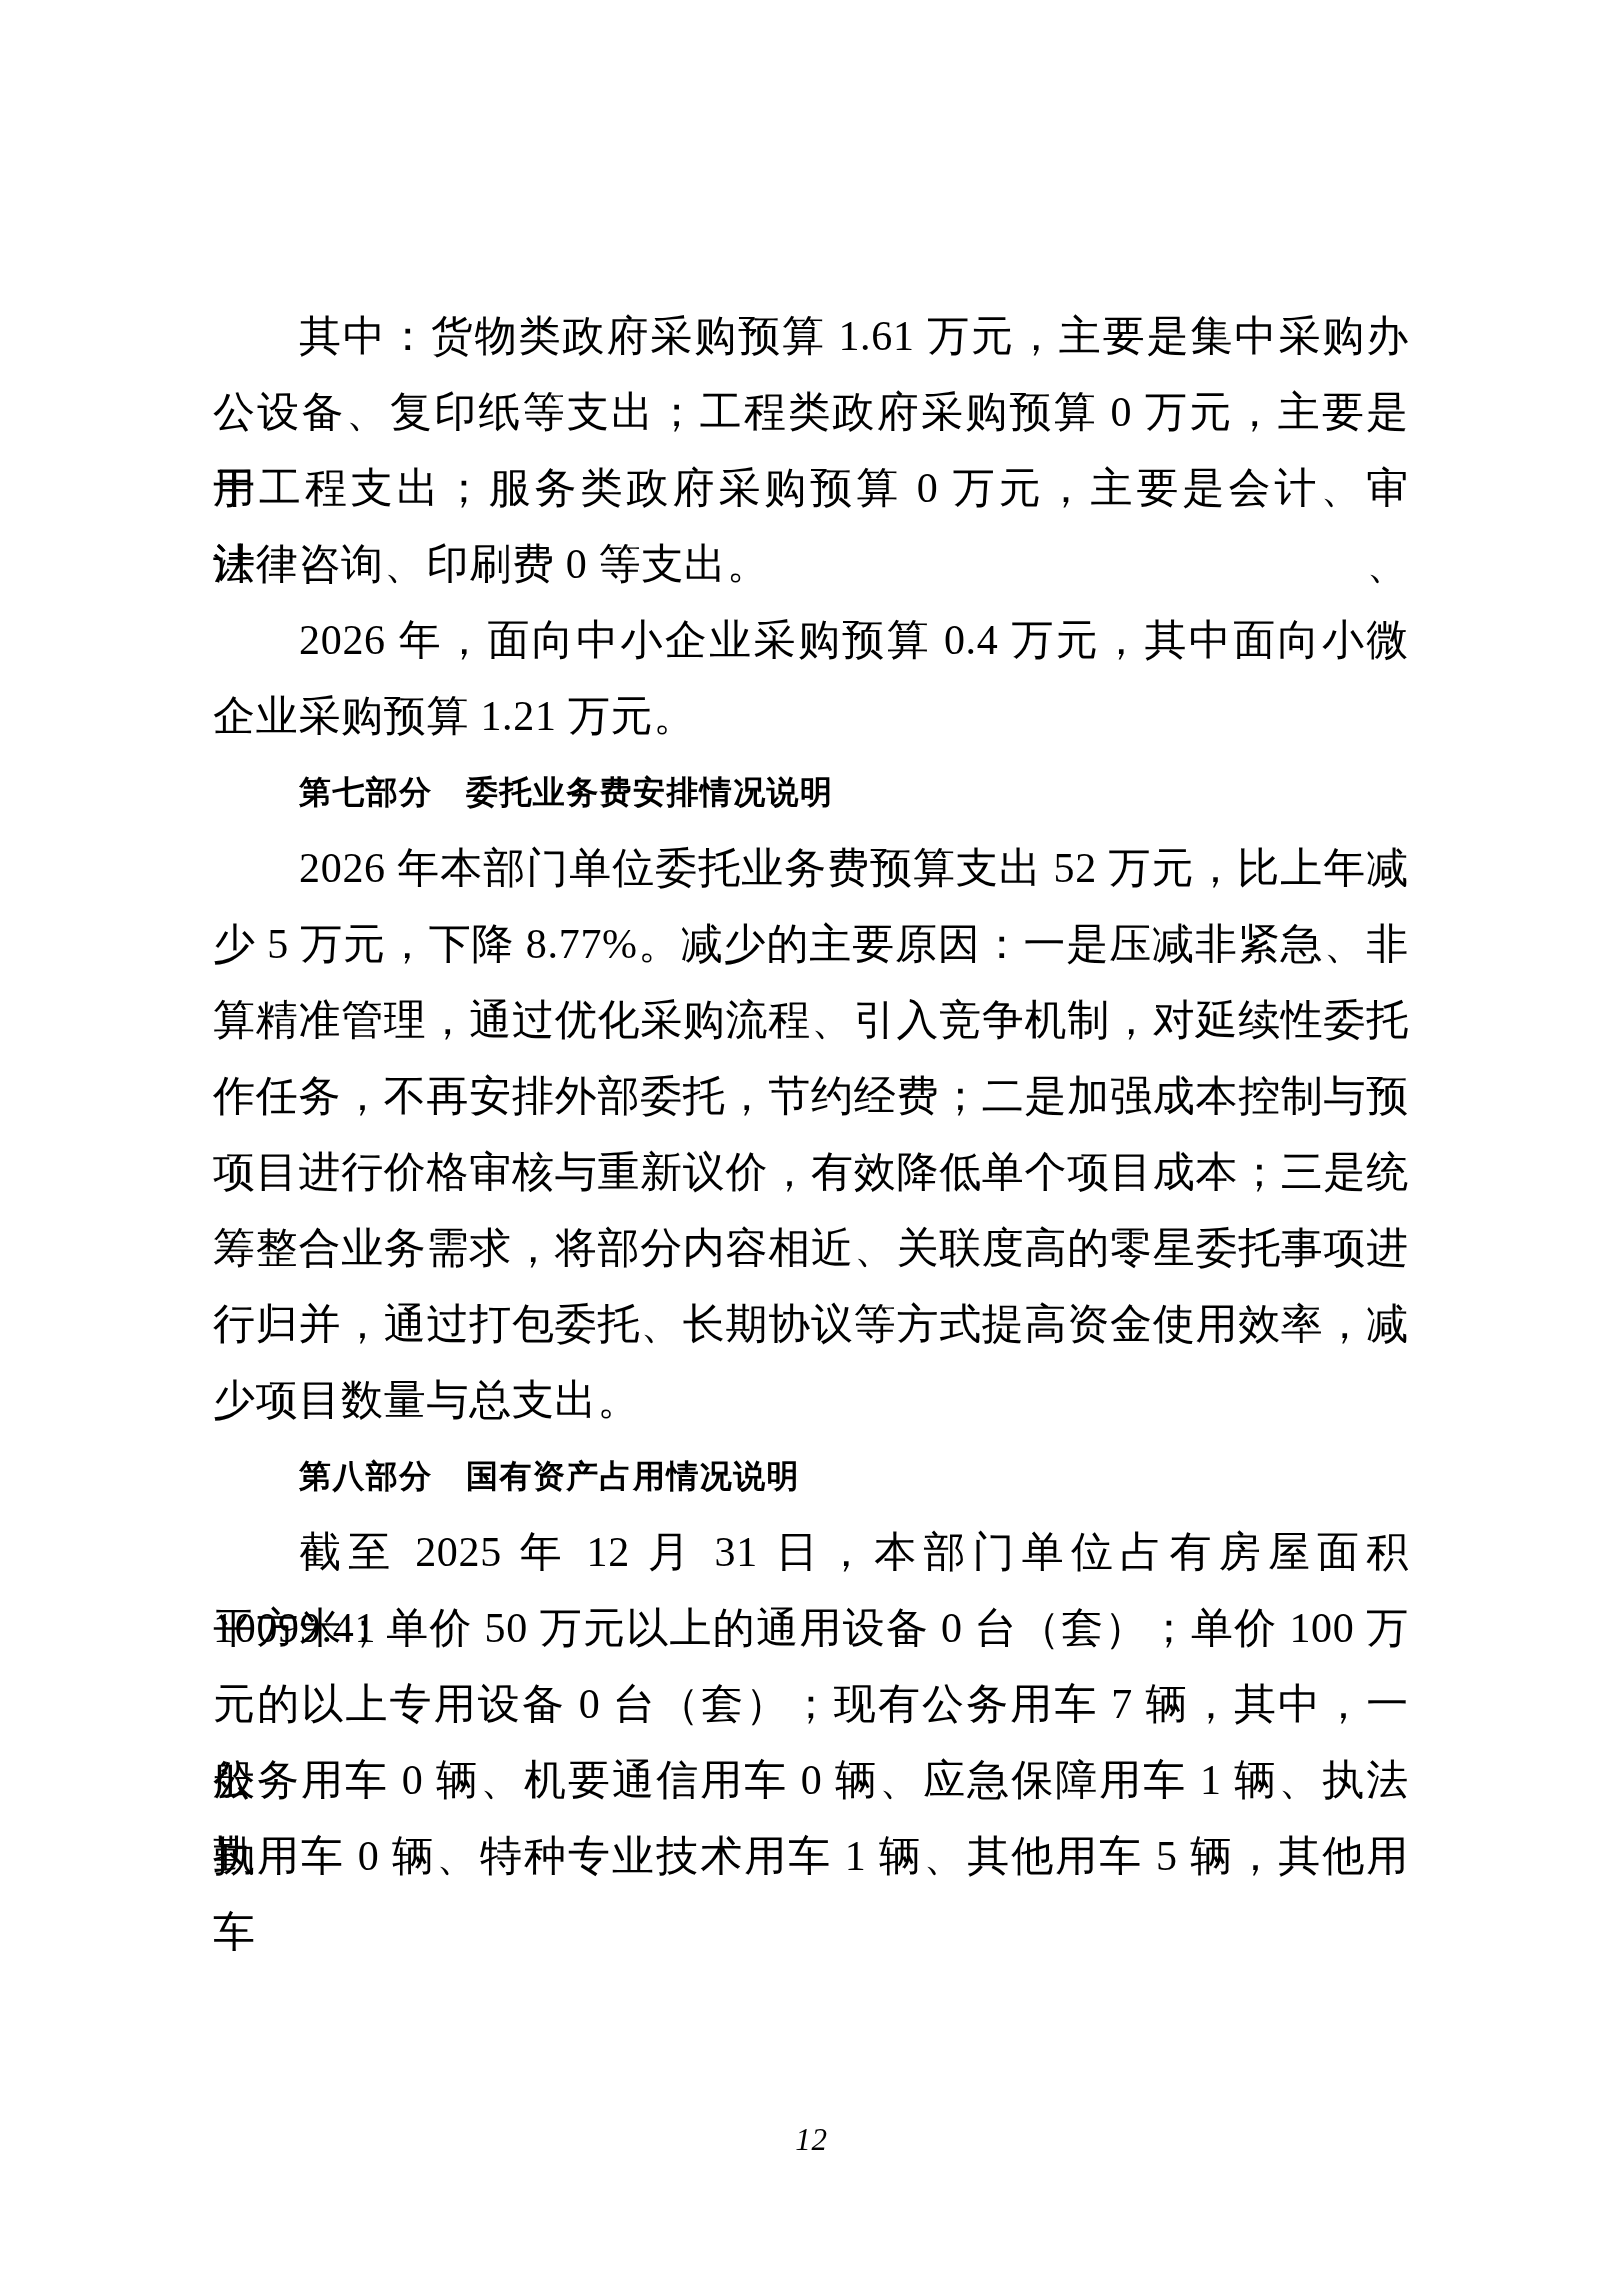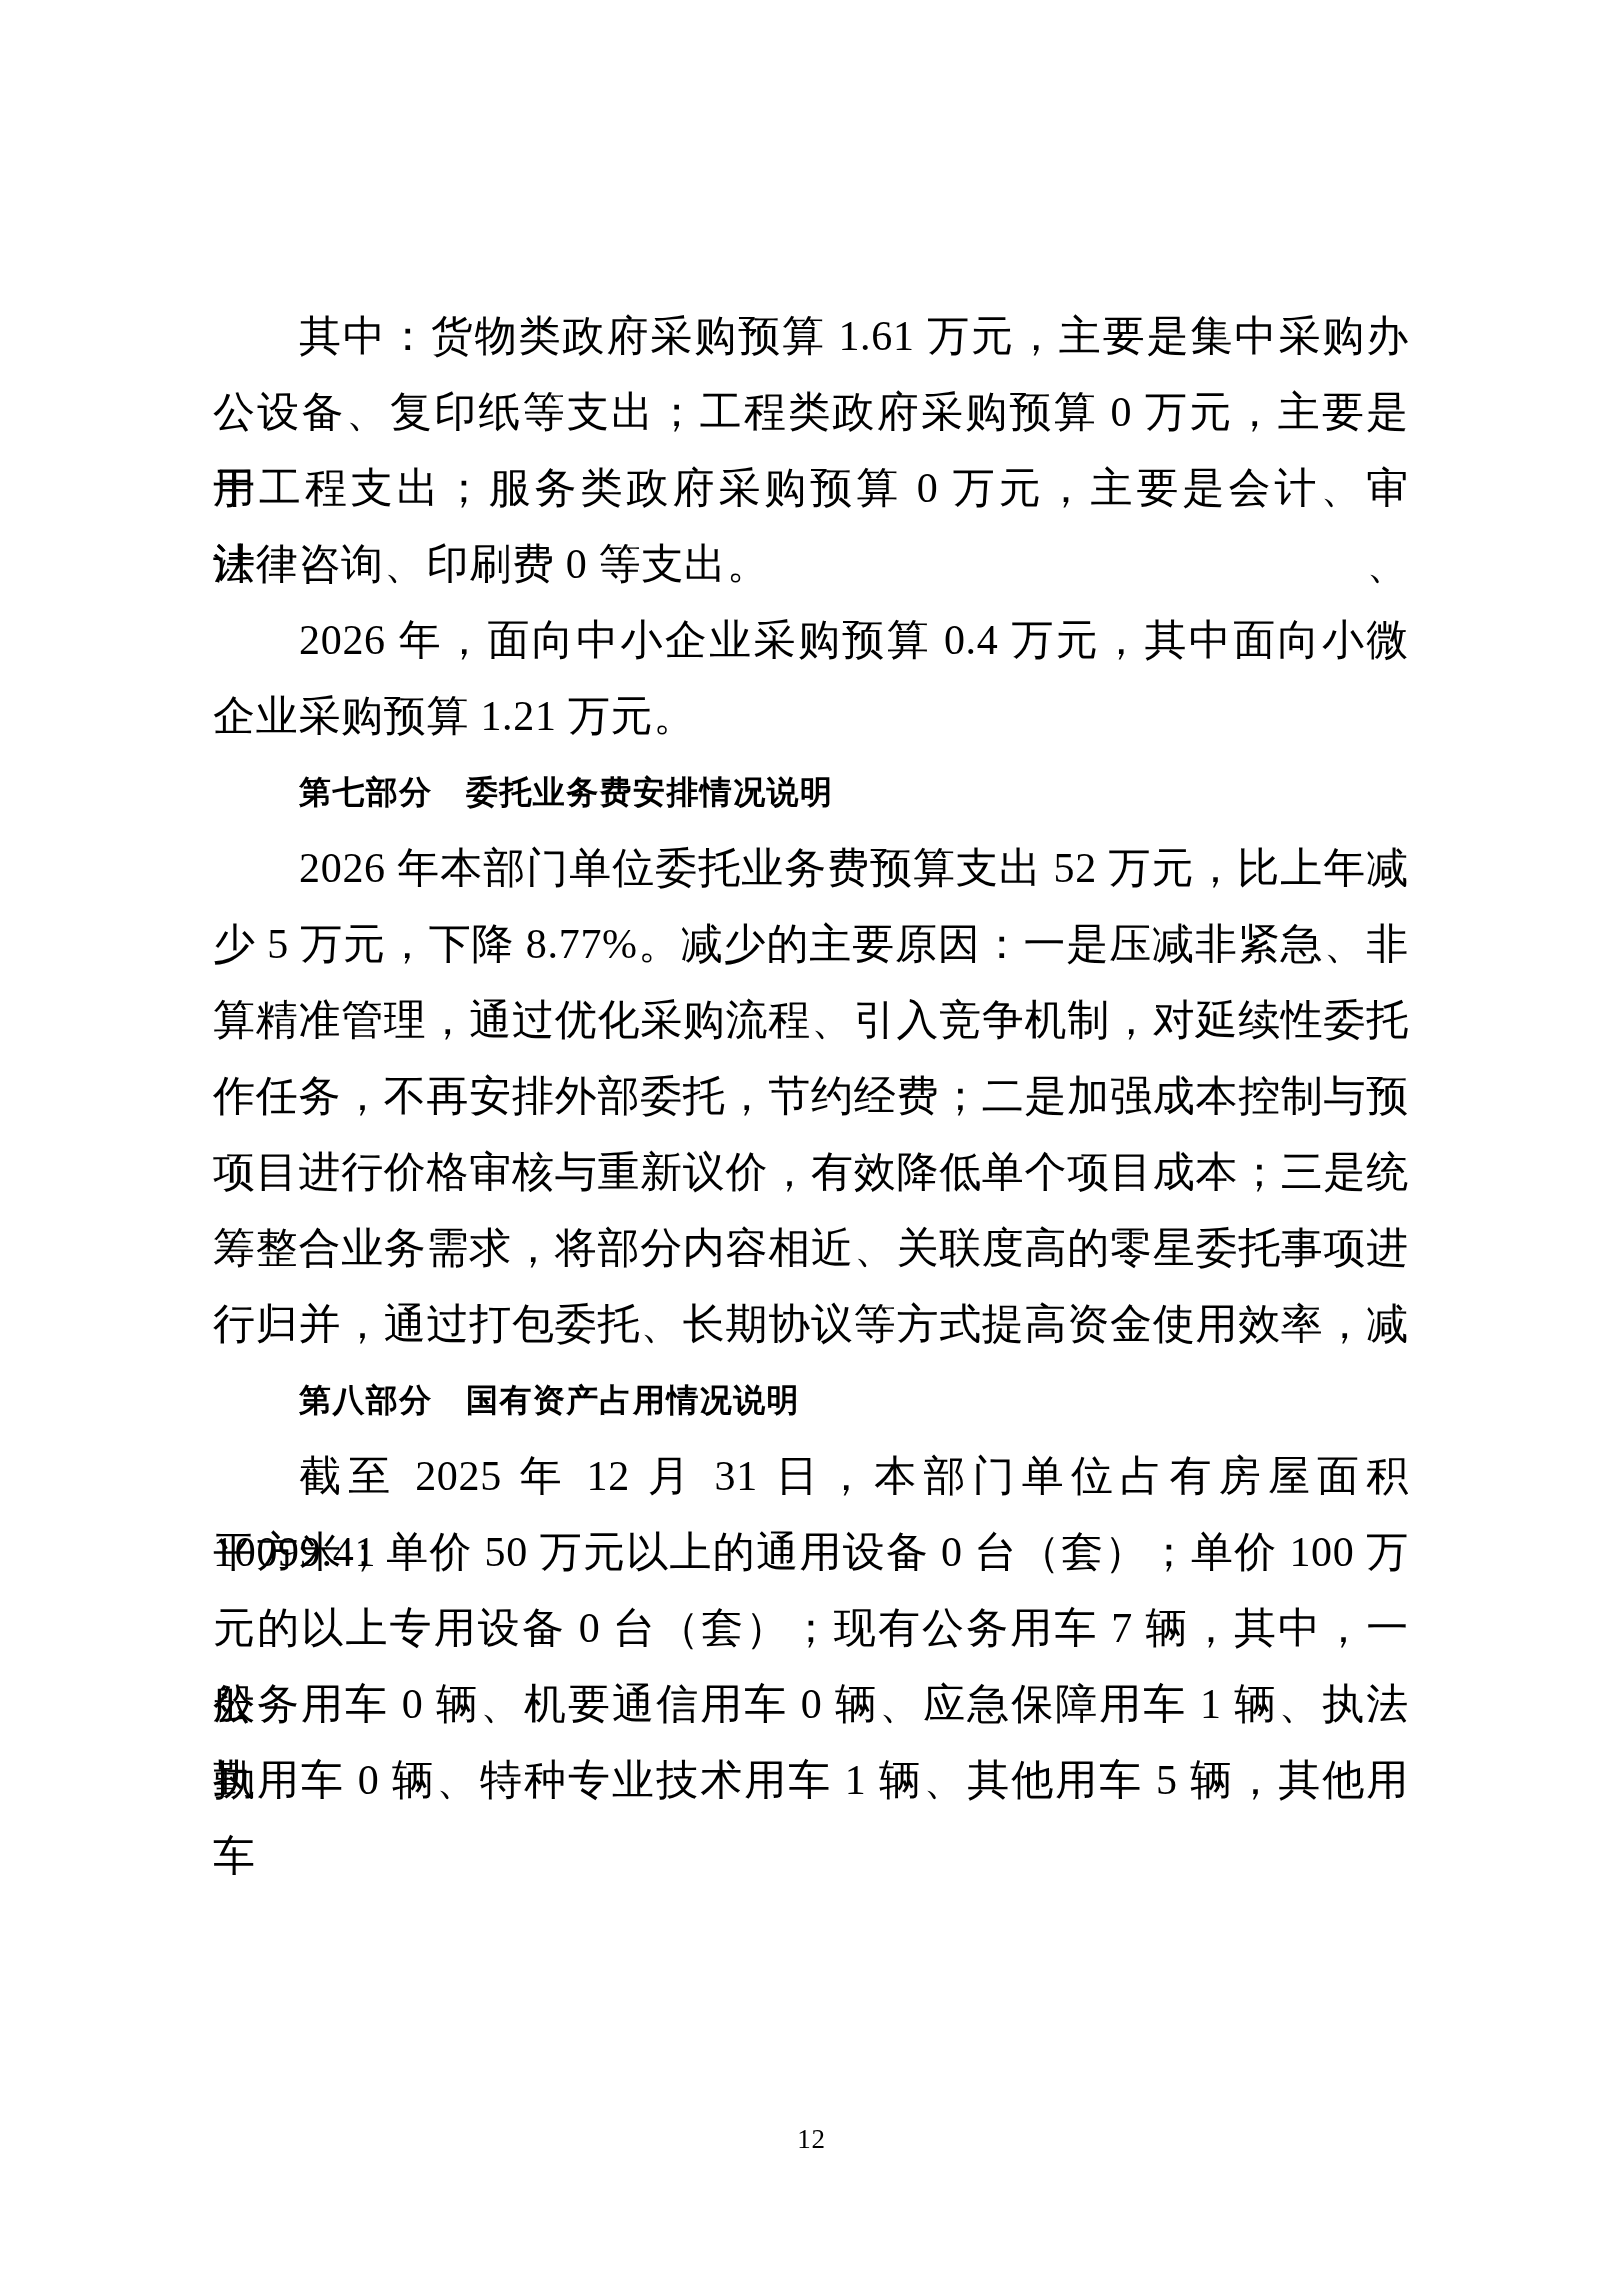--- a/index.html
+++ b/index.html
@@ -48,24 +48,25 @@
   }
   .b { font-weight: normal; }
   .footer {
     position: absolute;
     top: 2119px;
     left: 0;
     width: 1623px;
     height: 41px;
     line-height: 41px;
     text-align: center;
-    font-size: 27px;
+    font-size: 31px;
     letter-spacing: 0.7px;
     color: #000000;
     font-family: "Liberation Serif", "DejaVu Serif", serif;
+    font-style: italic;
   }
 </style>
 </head>
 <body>
 
 <div class="doc">
 
   <div class="para">
     <div class="line just indent">其中：货物类政府采购预算 1.61 万元，主要是集中采购办</div>
     <div class="line just">公设备、复印纸等支出；工程类政府采购预算 0 万元，主要是用</div>
@@ -81,20 +82,21 @@
   <div class="line heading indent">第七部分　委托业务费安排情况说明</div>
 
   <div class="para">
     <div class="line just indent">2026 年本部门单位委托业务费预算支出 52 万元，比上年减</div>
     <div class="line just">少 5 万元，下降 8.77%。减少的主要原因：一是压减非紧急、非</div>
     <div class="line just">算精准管理，通过优化采购流程、引入竞争机制，对延续性委托</div>
     <div class="line just">作任务，不再安排外部委托，节约经费；二是加强成本控制与预</div>
     <div class="line just">项目进行价格审核与重新议价，有效降低单个项目成本；三是统</div>
     <div class="line just">筹整合业务需求，将部分内容相近、关联度高的零星委托事项进</div>
     <div class="line just">行归并，通过打包委托、长期协议等方式提高资金使用效率，减</div>
+    <div class="line">少项目数量与总支出。</div>
   </div>
 
   <div class="line heading indent">第八部分　国有资产占用情况说明</div>
 
   <div class="para">
     <div class="line just indent">
       <span class="b">截至 2025 年 12 月 31 日，</span><span>本部门单位占有房屋面积 10099.41</span>
     </div>
     <div class="line just">平方米；单价 50 万元以上的通用设备 0 台（套）；单价 100 万</div>
     <div class="line just">元的以上专用设备 0 台（套）；现有公务用车 7 辆，其中，一般</div>

